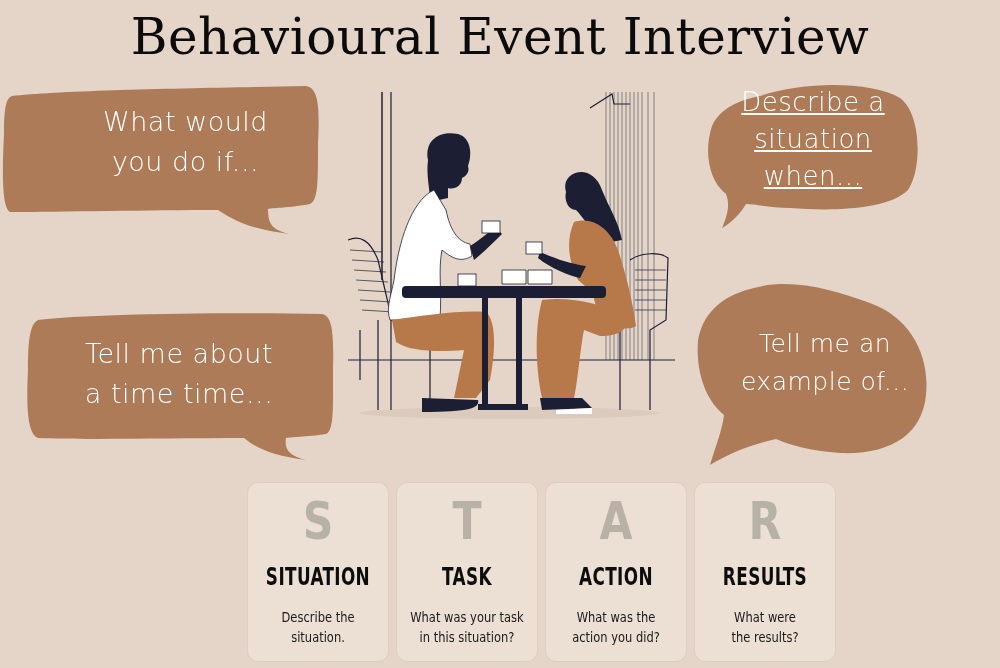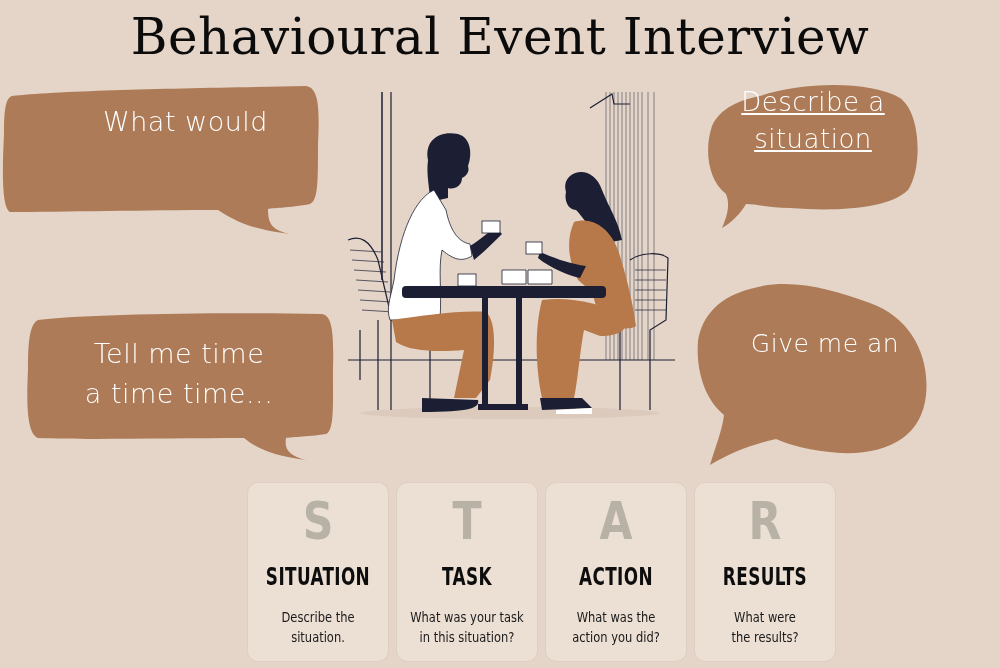--- a/index.html
+++ b/index.html
@@ -52,49 +52,52 @@
 <body>
 
 <div class="title" style="left:-40px;">Behavioural Event Interview</div>
 
 <div class="bubble" style="left:0;top:84px;width:330px;height:160px;">
   <svg width="330" height="160">
     <path d="M12,12 C60,6 200,4 306,2 C318,4 320,20 318,60 C318,100 318,116 310,120 C290,124 270,124 268,125 C268,140 272,146 290,150 C250,146 230,134 218,126 C150,126 60,128 10,128 C2,124 2,90 4,50 C4,24 6,14 12,12 Z" fill="#ad7b57"></path>
   </svg>
   <div class="bubble-text" style="left:0;top:18px;width:371px;">
     <span>What would</span>
+    <span>you do if...</span>
   </div>
 </div>
 
 <div class="bubble" style="left:700px;top:80px;width:230px;height:160px;">
   <svg width="230" height="160">
     <path d="M60,16 C100,2 170,0 200,18 C222,34 222,90 208,110 C190,128 140,132 90,128 C70,128 56,124 46,124 C40,134 32,142 22,148 C28,134 30,124 26,114 C8,100 4,70 12,46 C20,28 40,20 60,16 Z" fill="#ad7b57"></path>
   </svg>
   <div class="bubble-text" style="left:0;top:4px;width:226px;line-height:37px;font-size:26px;text-decoration:underline;">
     <span>Describe a</span>
     <span>situation</span>
+    <span>when...</span>
   </div>
 </div>
 
 <div class="bubble" style="left:24px;top:310px;width:320px;height:160px;">
   <svg width="320" height="160">
     <path d="M14,10 C60,4 200,2 298,4 C308,6 310,20 309,60 C309,100 310,120 302,124 C282,127 266,127 262,128 C260,140 266,146 282,150 C250,146 232,138 220,128 C150,128 60,130 14,128 C4,124 2,100 4,60 C4,30 6,14 14,10 Z" fill="#ad7b57"></path>
   </svg>
   <div class="bubble-text" style="left:0;top:24px;width:310px;">
-    <span>Tell me time</span>
+    <span>Tell me about</span>
     <span>a time time...</span>
   </div>
 </div>
 
 <div class="bubble" style="left:690px;top:275px;width:250px;height:200px;">
   <svg width="250" height="200">
     <path d="M60,14 C100,2 140,14 180,28 C220,42 240,80 236,120 C232,160 200,180 150,178 C120,176 100,170 86,164 C60,170 40,178 20,190 C26,170 32,156 34,140 C12,122 6,90 8,66 C12,40 30,22 60,14 Z" fill="#ad7b57"></path>
   </svg>
   <div class="bubble-text" style="left:50px;top:50px;width:170px;line-height:38px;font-size:25px;">
-    <span>Give me an</span>
+    <span>Tell me an</span>
+    <span>example of...</span>
   </div>
 </div>
 
 <div class="scene">
   <svg width="360" height="350" viewBox="0 0 360 350">
 
     <ellipse cx="180" cy="333" rx="150" ry="6" fill="#dccabd"></ellipse>
 
     <line x1="52" y1="12" x2="52" y2="200" stroke="#1c1f33" stroke-width="1.5"></line>
     <line x1="61" y1="12" x2="61" y2="330" stroke="#1c1f33" stroke-width="1.2"></line>

